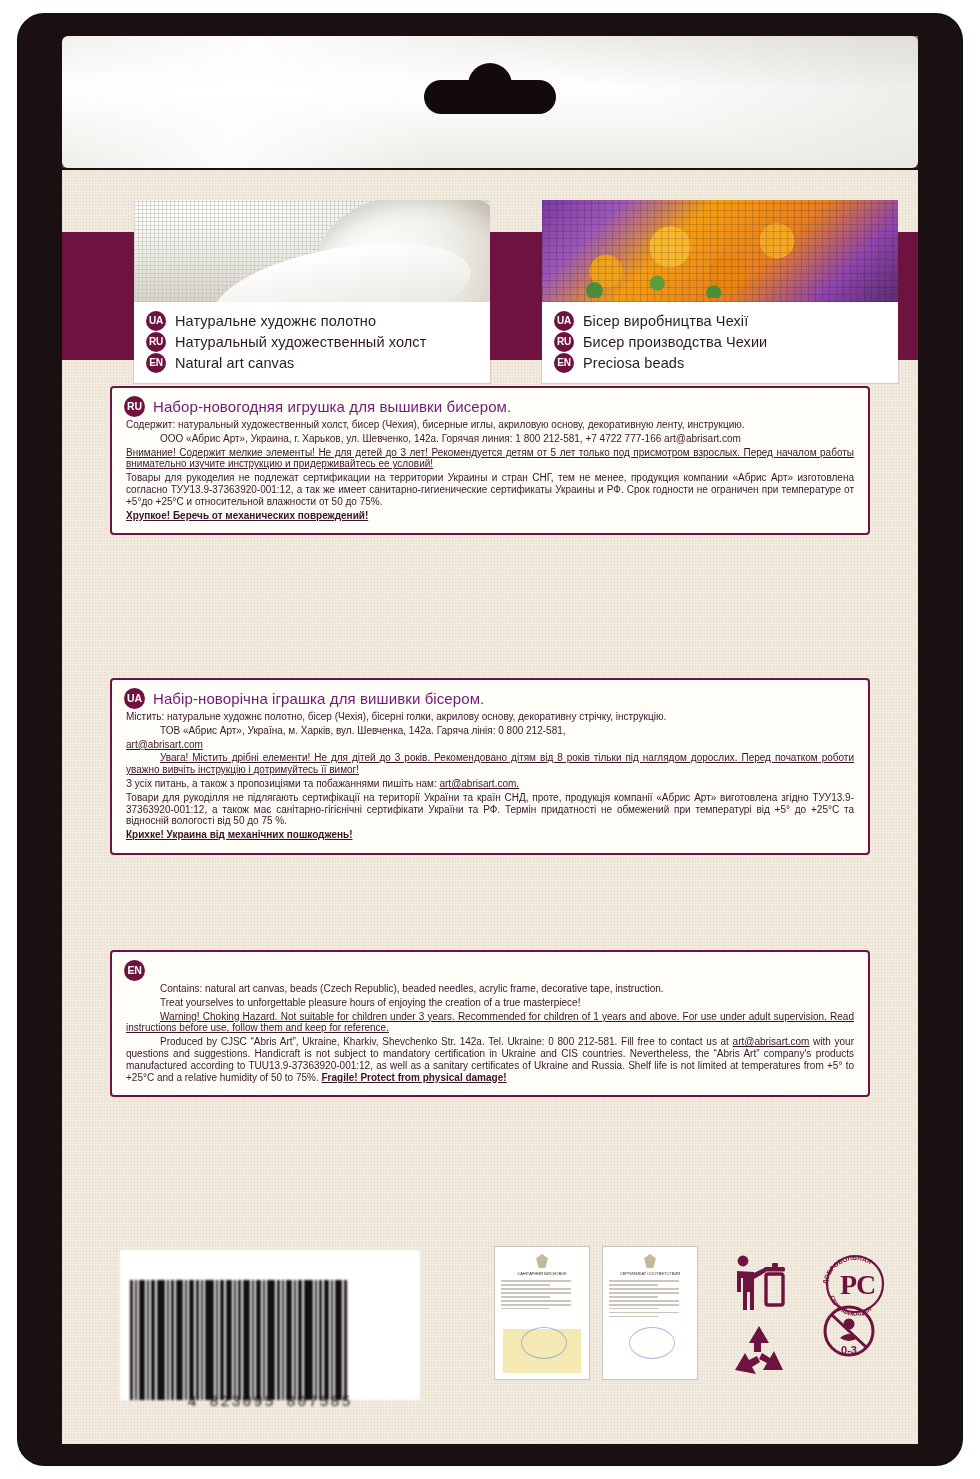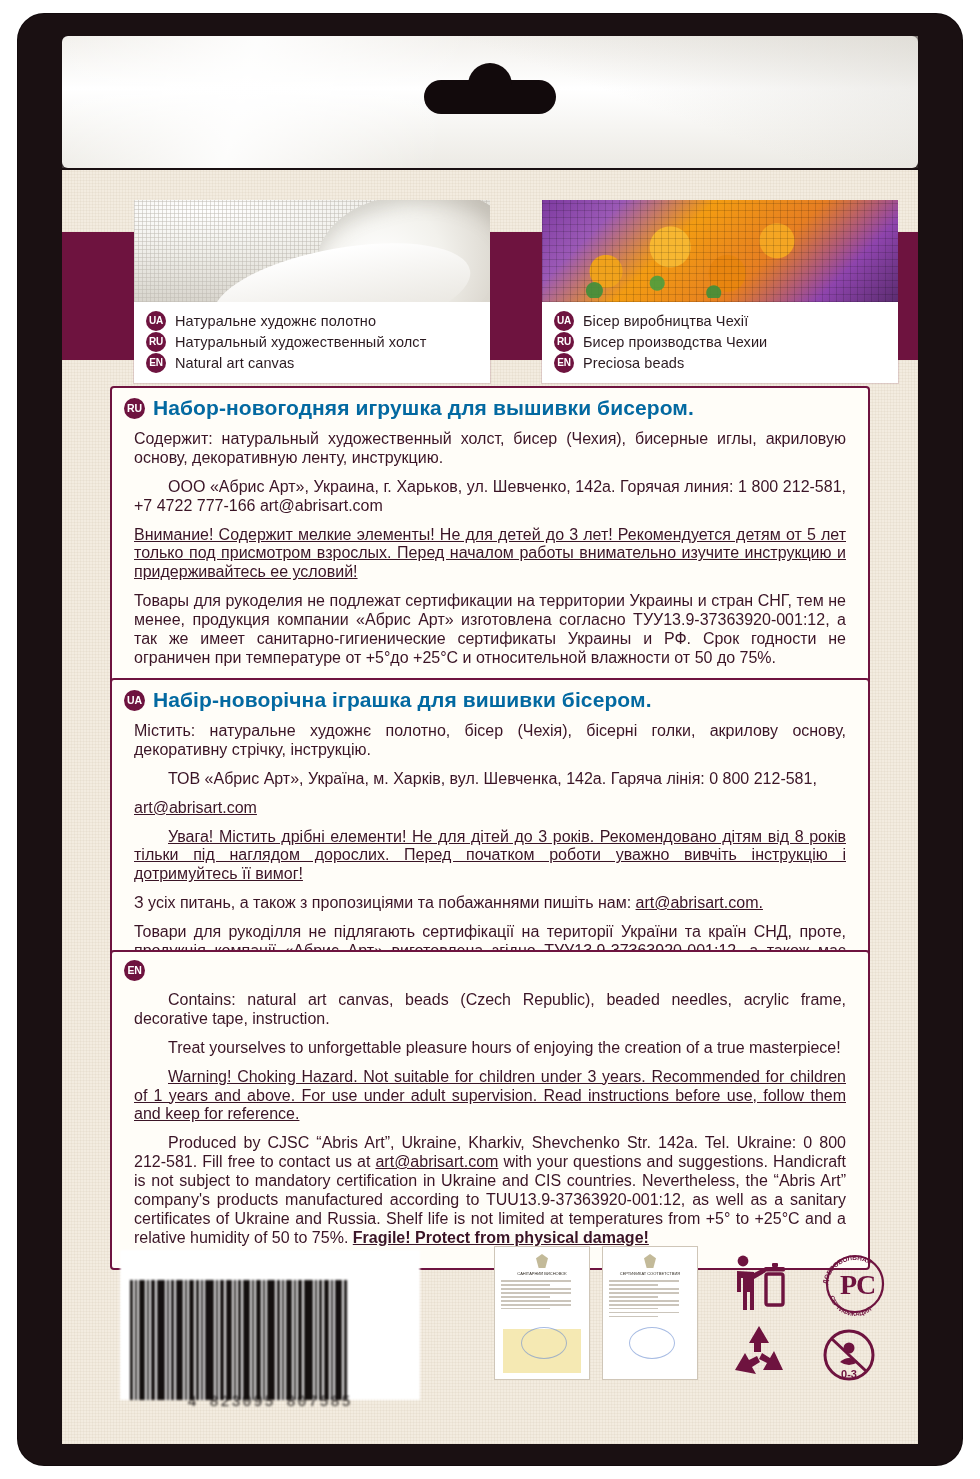--- a/index.html
+++ b/index.html
@@ -212,30 +212,30 @@
   #block-en { top: 780px; }
 
   .block-head {
     display: flex;
     align-items: center;
     gap: 8px;
     margin-bottom: 2px;
   }
   .block-head .lang-badge { width: 21px; height: 21px; font-size: 10.5px; }
   .block-title {
-    font-size: 21px;
-    font-weight: bold;
-    color: #0369a1;
+    font-size: 15px;
+    font-weight: normal;
+    color: #701a75;
     letter-spacing: .1px;
   }
   .block-title.en { letter-spacing: .2px; }
 
   p.t {
-    margin: 10px;
-    font-size: 16px;
+    margin: 2px;
+    font-size: 10px;
     line-height: 1.18;
     color: #3a1426;
     text-align: justify;
     letter-spacing: 0;
   }
   p.t.indent { text-indent: 34px; }
   .u { text-decoration: underline; }
   .b { font-weight: bold; }
   .link { text-decoration: underline; color: #3a1426; }
 
@@ -338,21 +338,21 @@
     width: 168px;
     height: 140px;
   }
   .icon-cell {
     position: absolute;
     color: #6e133f;
   }
   .ic-bin   { left: 4px;  top: 4px; }
   .ic-recyc { left: 4px;  top: 74px; }
   .ic-rst   { left: 92px; top: 0px; }
-  .ic-age   { left: 94px; top: 80px; }
+  .ic-age   { left: 94px; top: 56px; }
 
   svg { display: block; }
 </style>
 </head>
 <body>
 
 <div class="package">
 
   <div class="hangtab">
     <div class="hangtab-sheen"></div>
@@ -409,20 +409,21 @@
 
     <div class="block" id="block-ru">
       <div class="block-head">
         <span class="lang-badge">RU</span>
         <span class="block-title">Набор-новогодняя игрушка для вышивки бисером.</span>
       </div>
       <p class="t">Содержит: натуральный художественный холст, бисер (Чехия), бисерные иглы, акриловую основу, декоративную ленту, инструкцию.</p>
       <p class="t indent">ООО «Абрис Арт», Украина, г. Харьков, ул. Шевченко, 142а. Горячая линия: 1 800 212-581, +7 4722 777-166 art@abrisart.com</p>
       <p class="t u">Внимание! Содержит мелкие элементы! Не для детей до 3 лет! Рекомендуется детям от 5 лет только под присмотром взрослых. Перед началом работы внимательно изучите инструкцию и придерживайтесь ее условий!</p>
       <p class="t">Товары для рукоделия не подлежат сертификации на территории Украины и стран СНГ, тем не менее, продукция компании «Абрис Арт» изготовлена согласно ТУУ13.9-37363920-001:12, а так же имеет санитарно-гигиенические сертификаты Украины и РФ. Срок годности не ограничен при температуре от +5°до +25°C и относительной влажности от 50 до 75%.</p>
+      <p class="t u b">Хрупкое! Беречь от механических повреждений!</p>
     </div>
 
     <div class="block" id="block-ua">
       <div class="block-head">
         <span class="lang-badge">UA</span>
         <span class="block-title">Набір-новорічна іграшка для вишивки бісером.</span>
       </div>
       <p class="t">Містить: натуральне художнє полотно, бісер (Чехія), бісерні голки, акрилову основу, декоративну стрічку, інструкцію.</p>
       <p class="t indent">ТОВ «Абрис Арт», Україна, м. Харків, вул. Шевченка, 142а. Гаряча лінія: 0 800 212-581,</p>
       <p class="t"><span class="link">art@abrisart.com</span></p>

